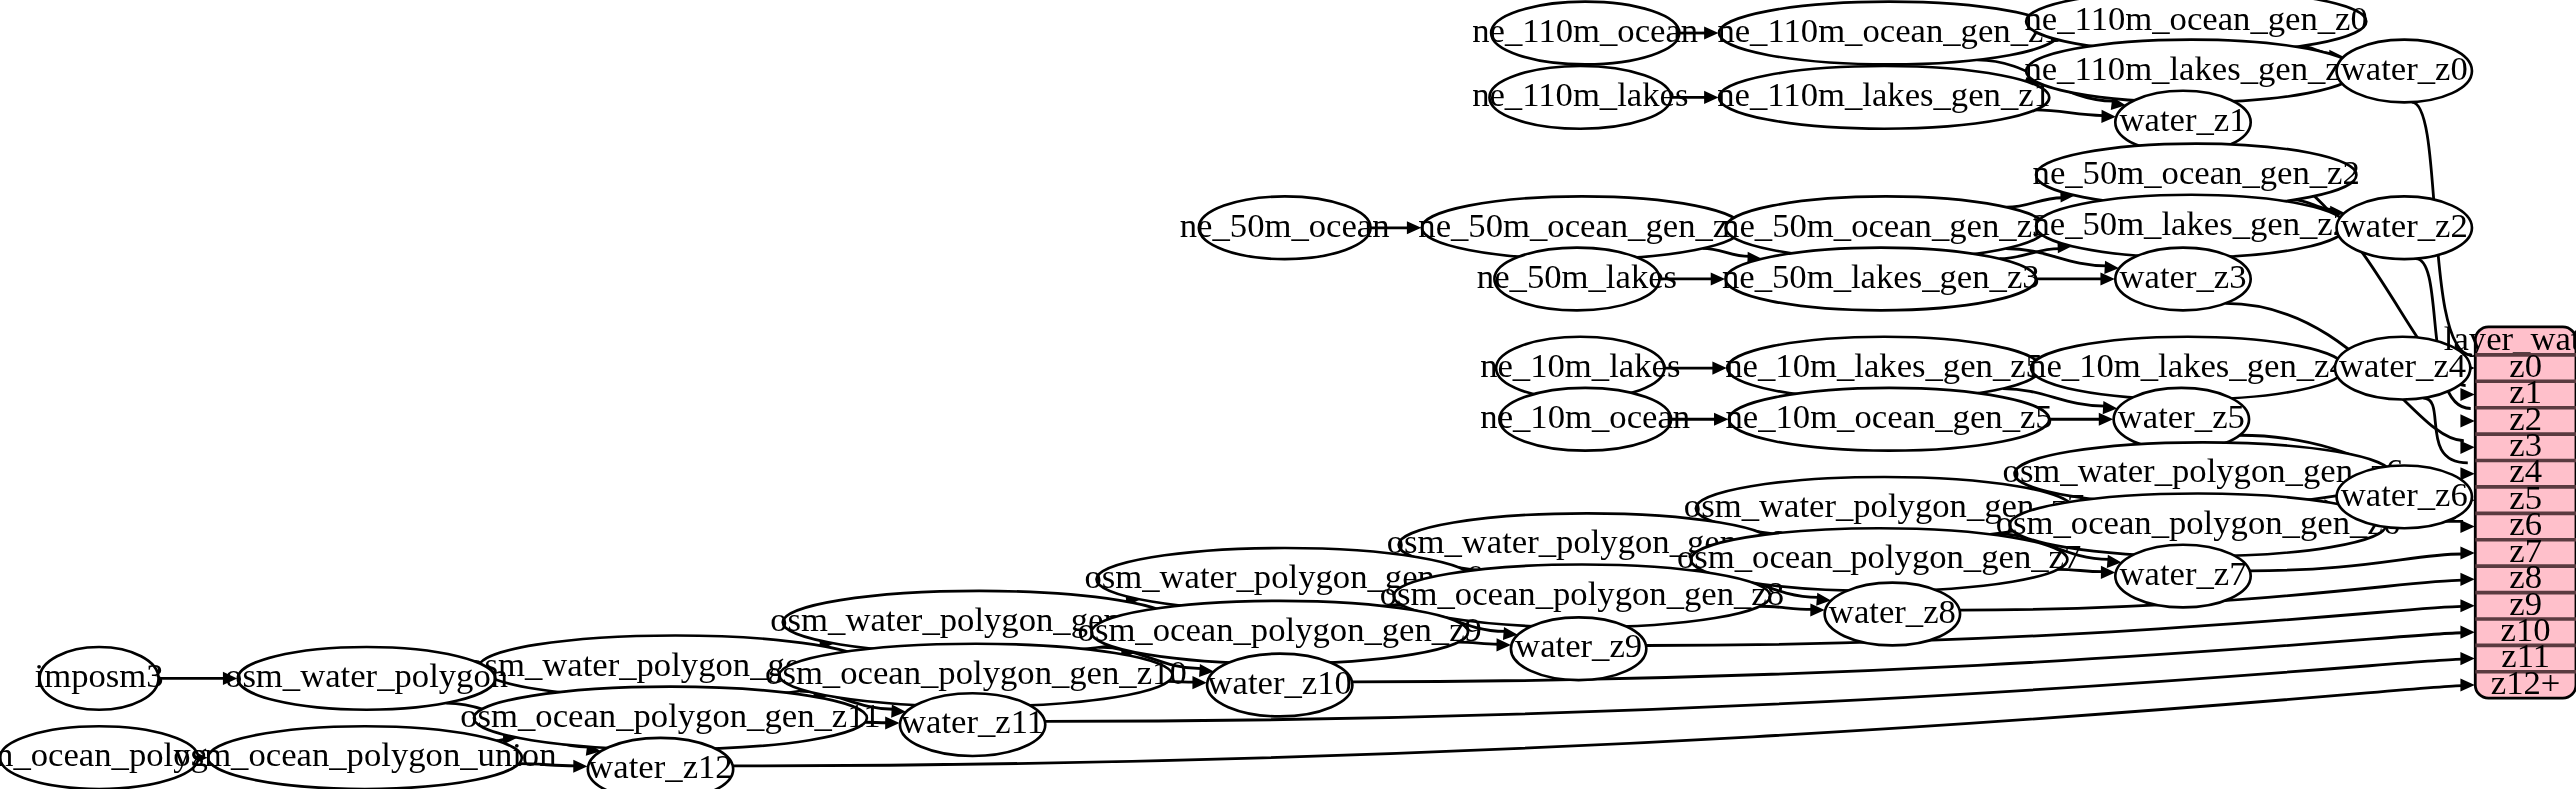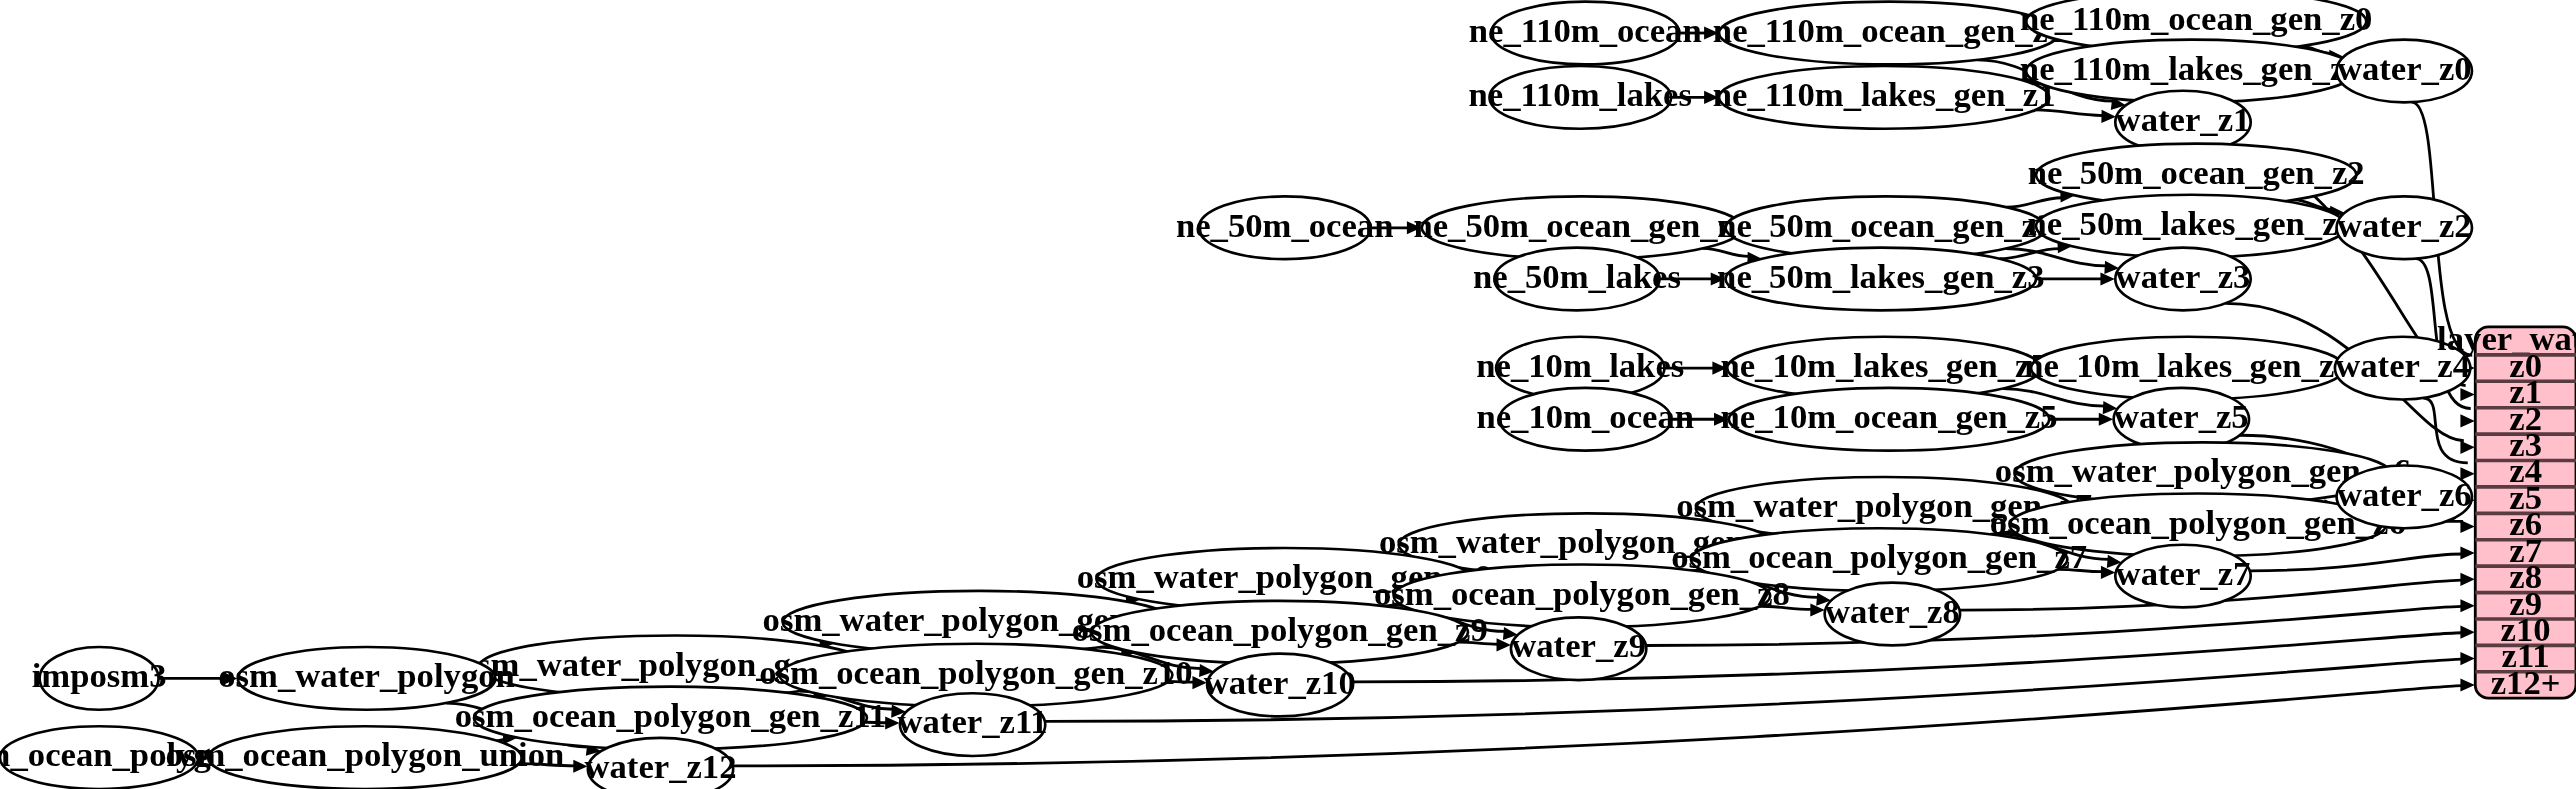--- a/index.html
+++ b/index.html
@@ -9,21 +9,20 @@
   }
   body {
     font-family: "Liberation Serif", "DejaVu Serif", serif;
   }
   #canvas {
     position: relative;
     width: 2576px;
     height: 789px;
     background: #ffffff;
     overflow: hidden;
-    font-weight: bold;
   }
   svg.graph {
     position: absolute;
     left: 0;
     top: 0;
     width: 2576px;
     height: 789px;
   }
   .node-ellipse {
     fill: #ffffff;

